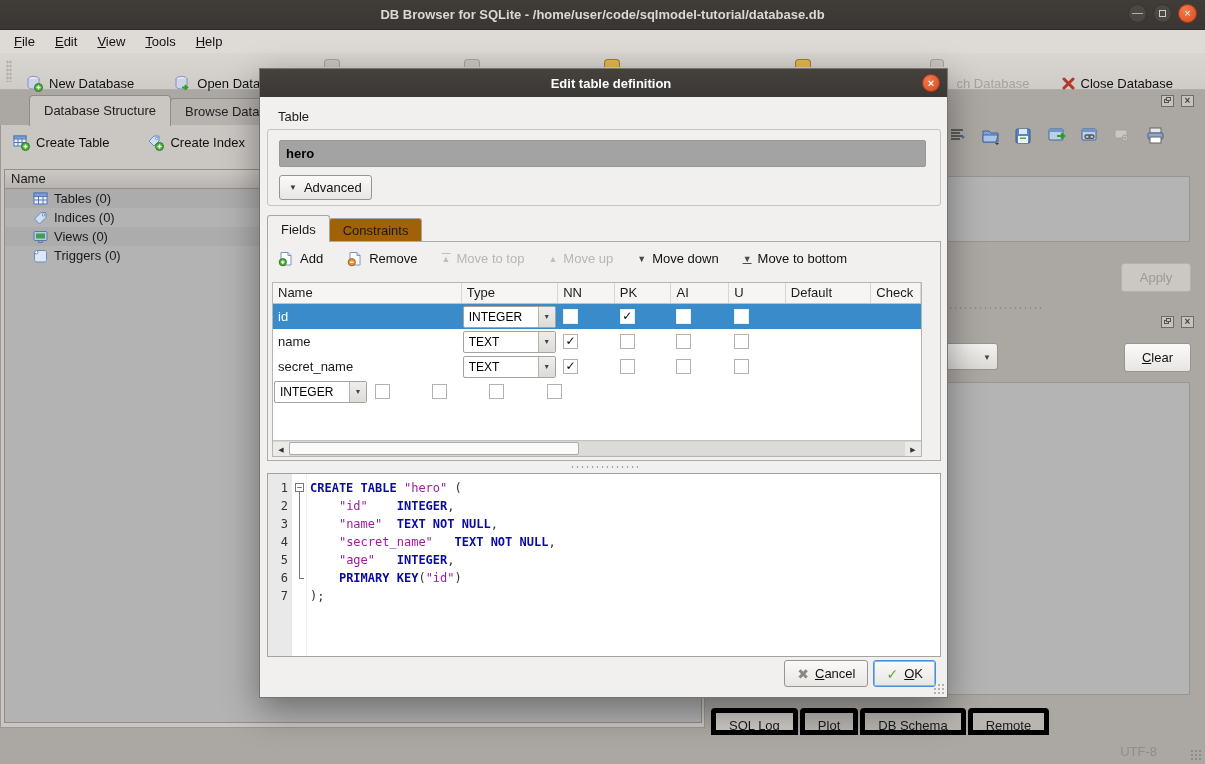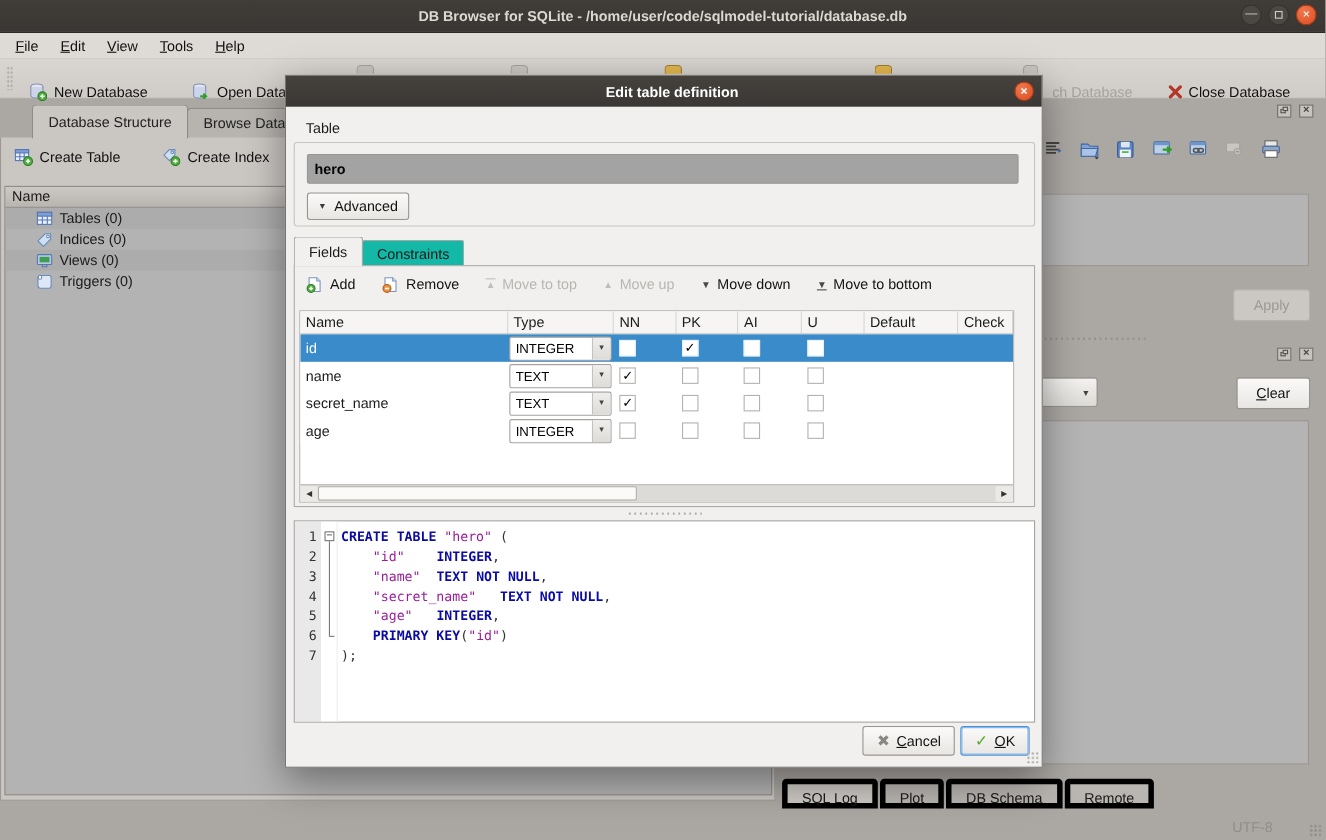--- a/index.html
+++ b/index.html
@@ -59,21 +59,21 @@
   
   .dialog{position:absolute;left:259px;top:68px;width:689px;height:630px;background:#f1f0ee;border:1px solid #77736e;box-shadow:0 12px 34px rgba(0,0,0,.4);z-index:10;}
   .dlg-tb{height:28px;background:linear-gradient(#45423e,#3a3734);display:flex;align-items:center;justify-content:center;position:relative;padding-left:15px;}
   .dlg-tb .t{color:#fff;font-weight:bold;}
   .dlg-close{position:absolute;right:7px;top:5px;width:18px;height:18px;border-radius:50%;background:radial-gradient(circle at 35% 30%,#ef7a4e,#dc4a1f);border:1px solid #a93a19;color:#fff;font-size:11px;line-height:16px;text-align:center;font-weight:bold;}
   .lbl{position:absolute;color:#1a1a1a;}
   .groupbox{position:absolute;left:7px;top:60px;width:674px;height:77px;border:1px solid #c6c4c0;border-radius:3px;}
   .tname{position:absolute;left:19px;top:71px;width:647px;height:27px;border:1px solid #9a9792;border-radius:2px;background:#a3a3a3;font-weight:bold;font-size:13px;padding:4px 6px;font-family:inherit;color:#000;}
   .advbtn{position:absolute;left:19px;top:106px;width:93px;height:25px;display:flex;align-items:center;gap:7px;padding-left:9px;}
   .dtabs{position:absolute;left:7px;top:146px;display:flex;align-items:flex-end;}
-  .dtab{height:24px;padding:4px 13px 0;border:1px solid #a8a6a2;border-bottom:none;border-radius:3px 3px 0 0;background:#14b8a6;margin-right:-1px;color:#1a1a1a;}
+  .dtab{height:24px;padding:4px 13px 0;border:1px solid #a8a6a2;border-bottom:none;border-radius:3px 3px 0 0;background:#a16207;margin-right:-1px;color:#1a1a1a;}
   .dtab.active{background:#f1f0ee;height:27px;padding-top:6px;z-index:2;position:relative;}
   .dframe{position:absolute;left:7px;top:172px;width:674px;height:220px;border:1px solid #aeaca8;background:#f1f0ee;}
   .ftoolbar{display:flex;align-items:center;gap:24px;padding:7px 10px;height:33px;}
   .fbtn{display:flex;align-items:center;gap:6px;color:#111;}
   .fbtn.disabled{color:#b8b6b2;}
   .mvi{font-size:9px;color:#4d4a46;}
   .fbtn.disabled .mvi{color:#c0beba;}
   .ovl{text-decoration:overline;}
   .unl{text-decoration:underline;}
   
@@ -474,21 +474,20 @@
             <div class="fc" style="width: 58px;">
               <div class="cb"></div>
             </div>
             <div class="fc" style="width: 57px;">
               <div class="cb"></div>
             </div>
             <div class="fc" style="width: 86px;"></div>
             <div class="fc" style="width: 50px;"></div>
           </div>
           <div class="frow">
-            <div class="fc" style="width: 190px;">age</div>
             <div class="fc" style="width: 97px; padding: 0px 1px;">
               <div class="combo">
                 <span>INTEGER</span>
                 <span class="cArr">▼</span>
               </div>
             </div>
             <div class="fc" style="width: 57px;">
               <div class="cb"></div>
             </div>
             <div class="fc" style="width: 57px;">

